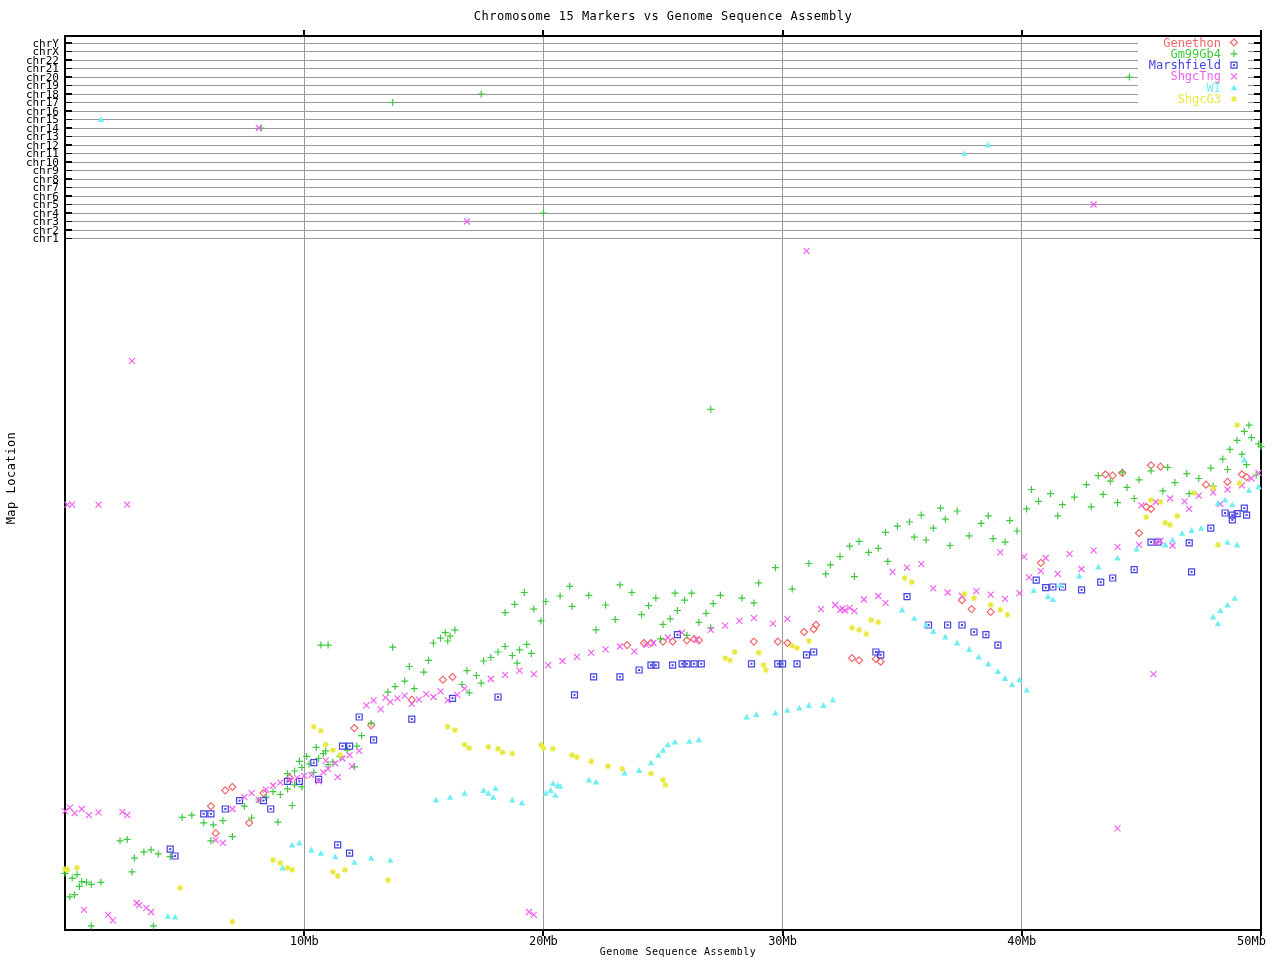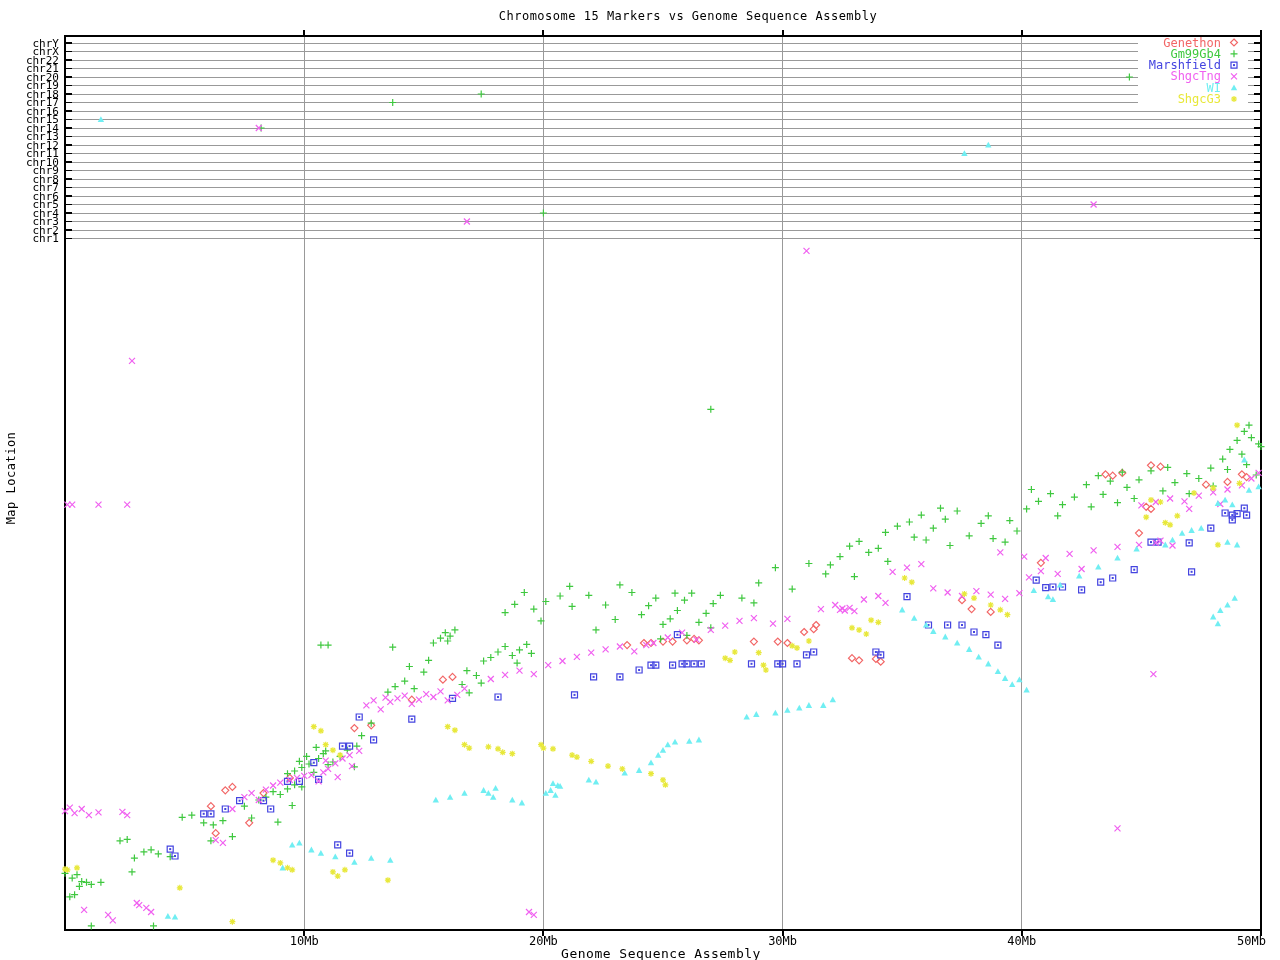--- a/index.html
+++ b/index.html
@@ -1,21 +1,21 @@
 <!DOCTYPE html>
 <html><head>
 <meta charset="utf-8">
 <style>
   html,body{margin:0;padding:0;background:#fff;}
   #app{position:relative;width:1280px;height:960px;background:#ffffff;overflow:hidden;
        font-family:"DejaVu Sans Mono","Liberation Mono",monospace;color:#000;}
   .t-title{position:absolute;top:9px;left:663px;transform:translateX(-50%);
-           font-size:12px;letter-spacing:0.5px;white-space:nowrap;margin-left:25px;}
-  .t-xlabel{position:absolute;top:946px;left:661px;transform:translateX(-50%);
-            font-size:13px;letter-spacing:0.5px;white-space:nowrap;}
+           font-size:12px;letter-spacing:0.5px;white-space:nowrap;}
+  .t-xlabel{position:absolute;top:946px;left:678px;transform:translateX(-50%);
+            font-size:10px;letter-spacing:0.5px;white-space:nowrap;}
   .t-ylabel{position:absolute;top:478px;left:11px;transform:translate(-50%,-50%) rotate(-90deg);
             font-size:12px;letter-spacing:0.5px;white-space:nowrap;}
   svg text{font-family:"DejaVu Sans Mono","Liberation Mono",monospace;}
 </style>
 </head>
 <body>
 
 <div id="app">
   <div class="t-title">Chromosome 15 Markers vs Genome Sequence Assembly</div>
   <div class="t-ylabel">Map Location</div>

